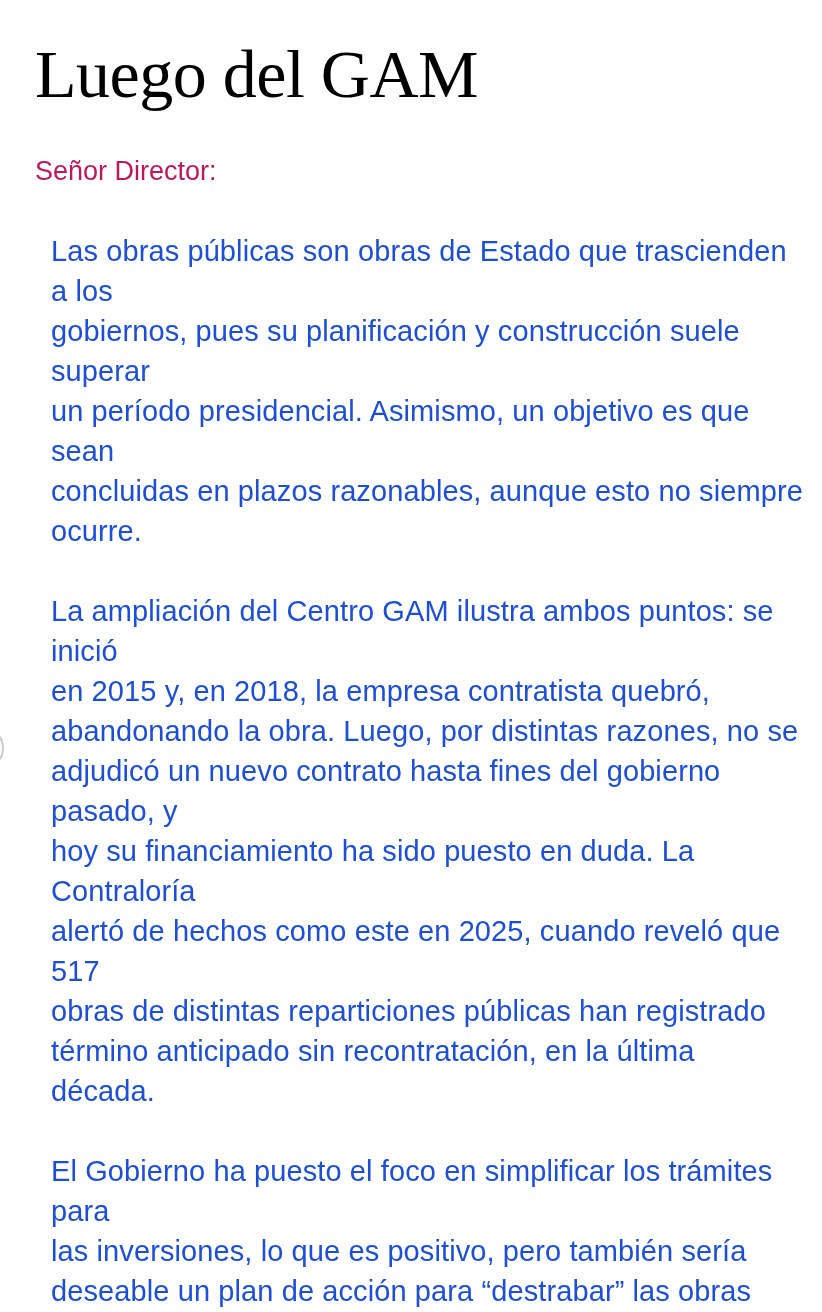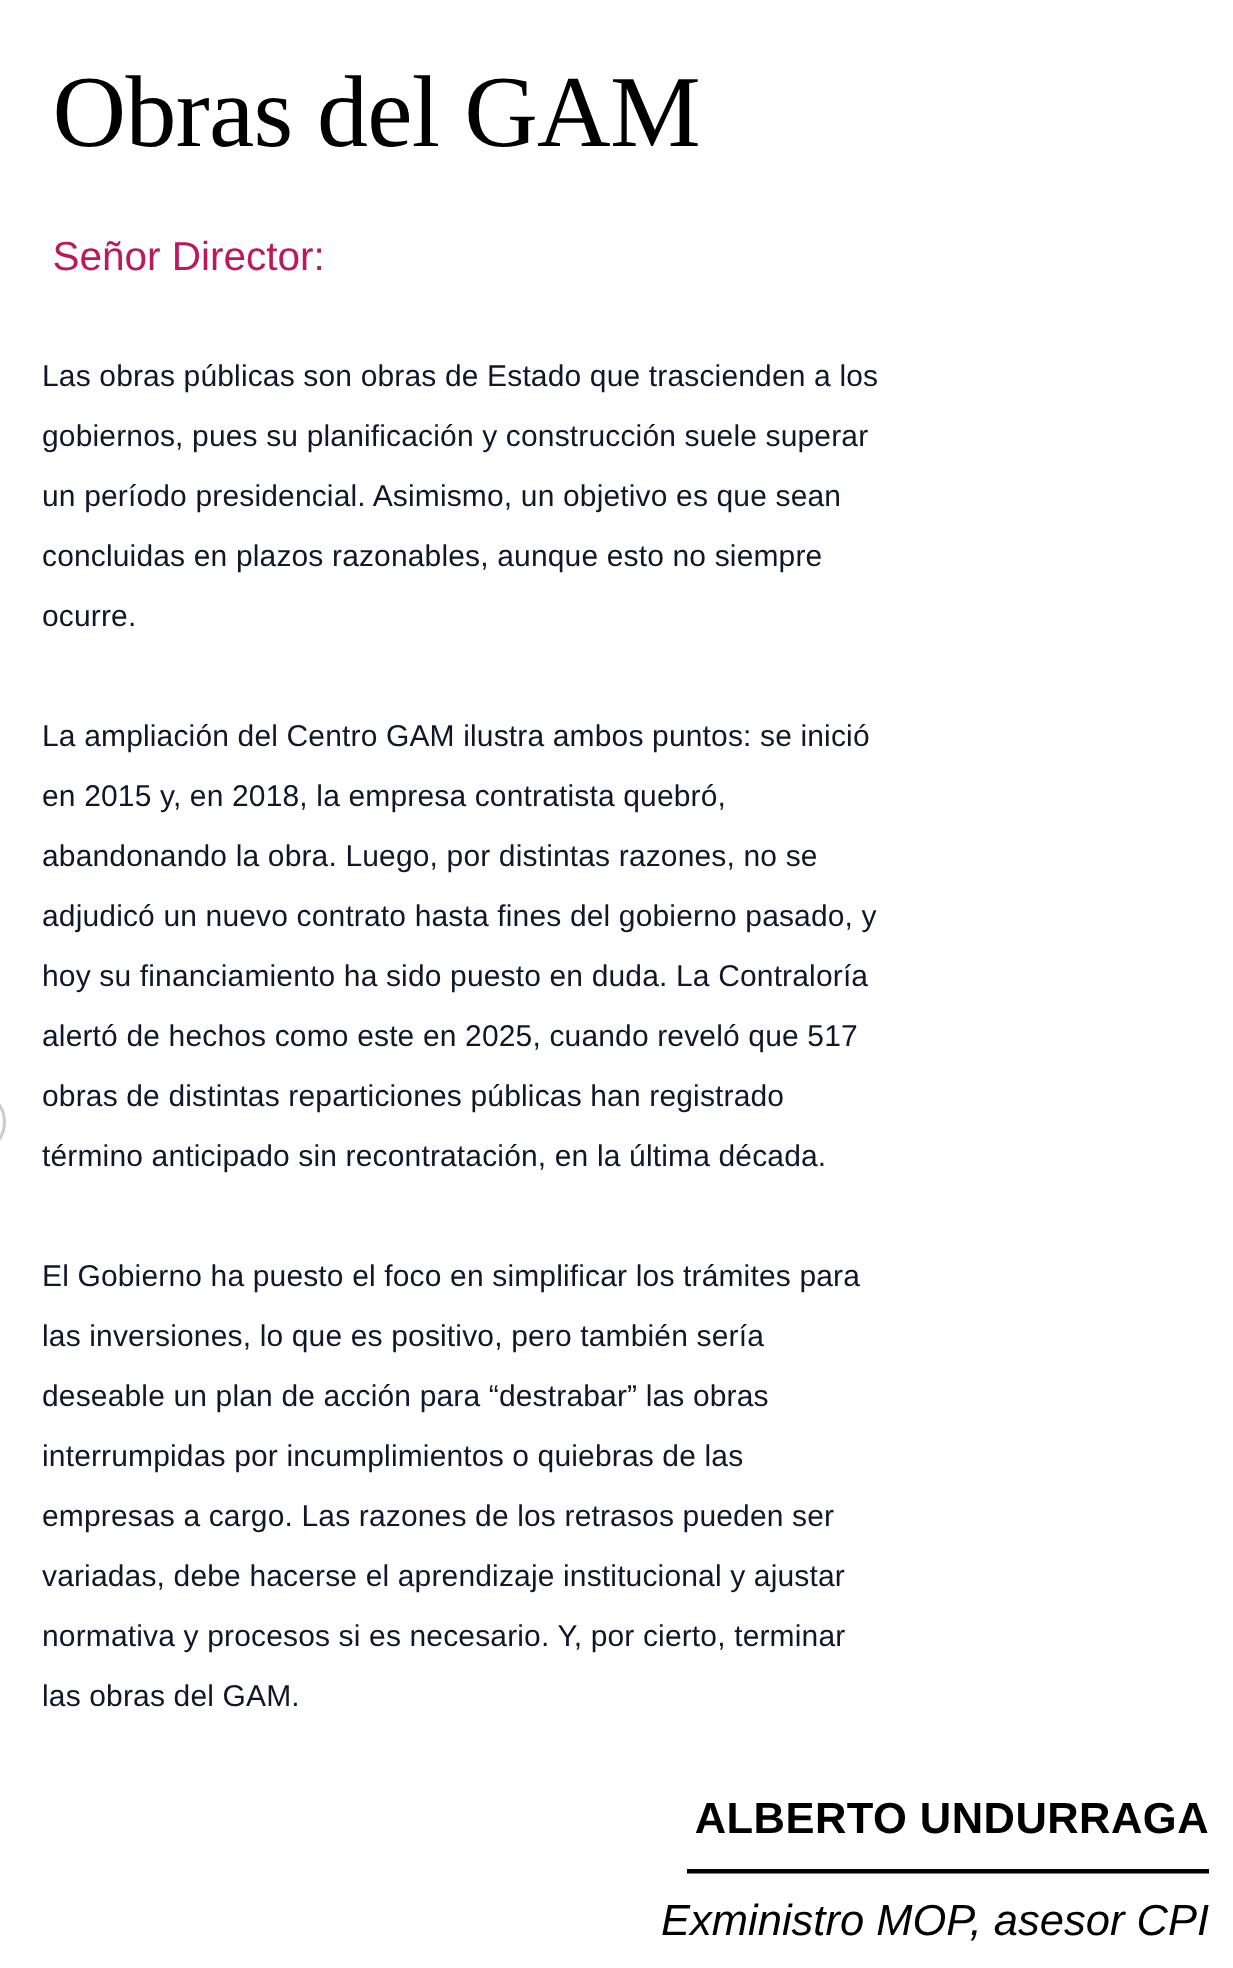--- a/index.html
+++ b/index.html
@@ -30,24 +30,24 @@
     margin: 38px 16px 0 35px;
     color: #000000;
   }
   .salutation {
     font-size: 27px;
     line-height: 40px;
     margin: 40px 16px 0 35px;
     color: #be185d;
   }
   .body-para {
-    font-size: 20px;
+    font-size: 29px;
     line-height: 40px;
-    margin: 40px 16px 0 28px;
-    color: #0f172a;
+    margin: 40px 16px 0 51px;
+    color: #1d4ed8;
     white-space: pre-line;
     letter-spacing: 0.1px;
   }
   .signature {
     margin: 44px 16px 0 0;
     text-align: right;
   }
   .sig-name {
     font-weight: 700;
     font-size: 29px;
@@ -77,21 +77,21 @@
     box-sizing: border-box;
   }
 </style>
 </head>
 <body>
 
 <div class="page">
 
   <div class="edge-circle"></div>
 
-  <h1 class="page-title">Obras del GAM</h1>
+  <h1 class="page-title">Luego del GAM</h1>
 
   <p class="salutation">Señor Director:</p>
 
   <p class="body-para">Las obras públicas son obras de Estado que trascienden a los
 gobiernos, pues su planificación y construcción suele superar
 un período presidencial. Asimismo, un objetivo es que sean
 concluidas en plazos razonables, aunque esto no siempre
 ocurre.</p>
 
   <p class="body-para">La ampliación del Centro GAM ilustra ambos puntos: se inició

